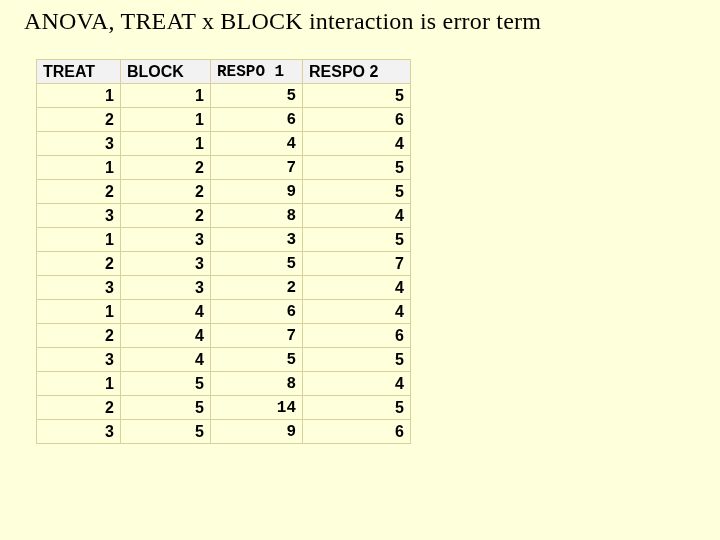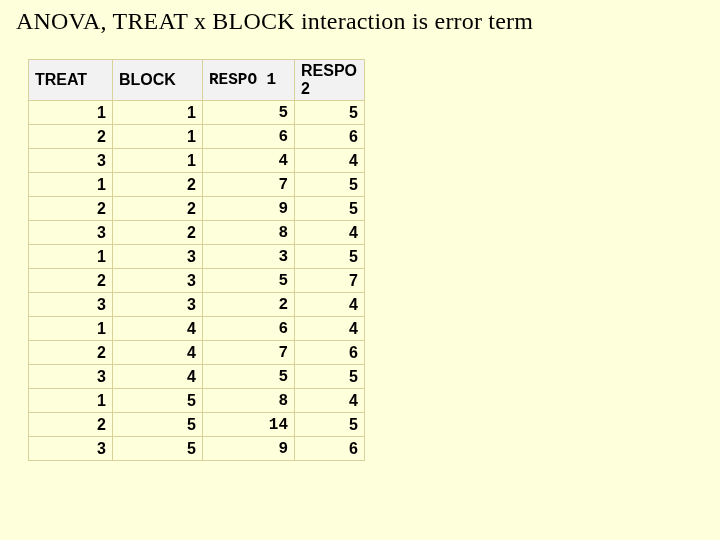--- a/index.html
+++ b/index.html
@@ -5,21 +5,21 @@
   html, body {
     margin: 0;
     padding: 0;
     width: 720px;
     height: 540px;
     background: #feffdb;
     font-family: "Times New Roman", Times, serif;
     color: #000;
   }
   .page {
-    padding: 8px 16px 0 16px;
+    padding: 8px 16px 0 24px;
   }
   .title {
     font-size: 24px;
     margin: 0 0 24px 0;
     font-weight: normal;
     letter-spacing: 0.2px;
   }
   .table-wrap {
     margin-left: 12px;
   }
@@ -44,21 +44,21 @@
   }
   tbody td {
     background: #feffdb;
     color: #000;
     text-align: right;
     font-weight: bold;
   }
   th.col-treat, td.col-treat { width: 84px; }
   th.col-block, td.col-block { width: 90px; }
   th.col-r1,    td.col-r1    { width: 92px; font-family: Liberation Mono, monospace; }
-  th.col-r2,    td.col-r2    { width: 70px; margin-top: 44px; }
+  th.col-r2,    td.col-r2    { width: 108px; margin-top: 44px; }
 </style>
 </head>
 <body>
 
 <div class="page">
   <div class="title">ANOVA, TREAT x BLOCK interaction is error term</div>
 
   <div class="table-wrap">
     <table>
       <thead>

